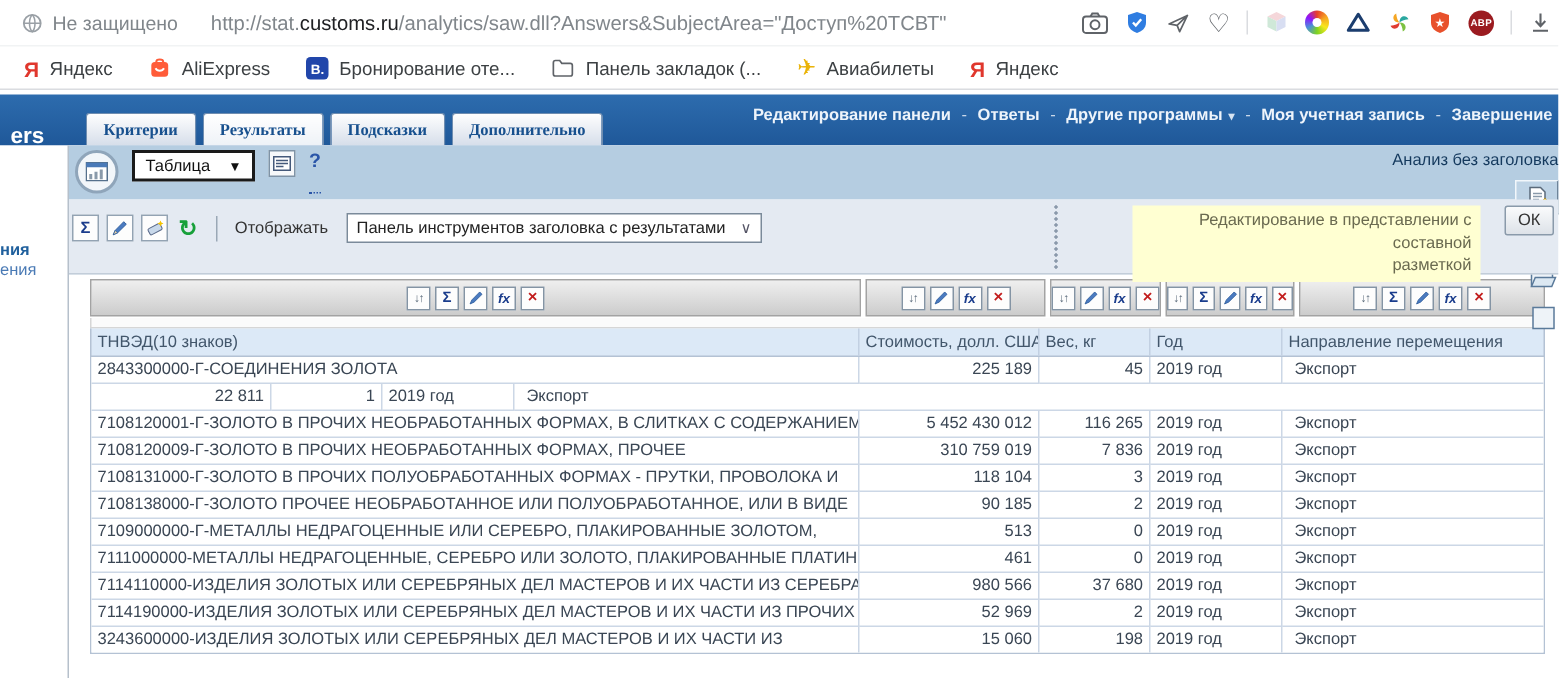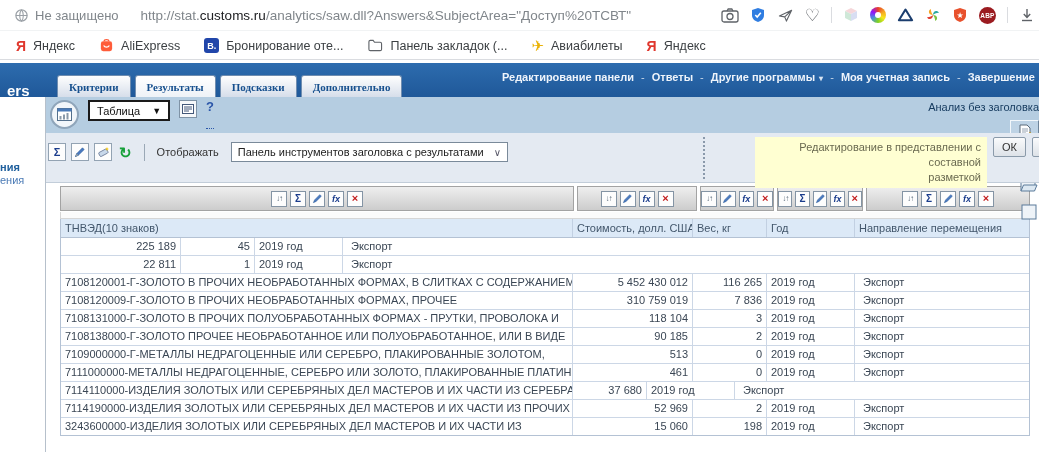--- a/index.html
+++ b/index.html
@@ -78,21 +78,21 @@
   .p2sep { width:1px; height:17px; background:#9aa8b6; margin:0 7px; }
   .disp-label { font-size:11px; color:#333; margin-right:7px; }
   .disp-dd { height:20px; background:#fff; border:1px solid #7a8a9a; display:flex; align-items:center; gap:10px;
     padding:0 6px; font-size:11px; color:#222; cursor:pointer; white-space:nowrap; }
   .disp-dd .arr { color:#556; font-size:10px; }
   .drag-handle { position:absolute; left:656px; top:3px; width:4px; height:44px;
     background-image:radial-gradient(#8a99ab 1px, transparent 1.2px); background-size:4px 4px; cursor:col-resize; }
   .p2-right { position:absolute; left:709px; top:4px; display:flex; align-items:flex-start; gap:6px; }
   .tooltip { width:232px; background:#ffffd2; color:#6a6a50; font-size:11px; line-height:15px; text-align:right; padding:3px 6px; }
   .btn3d { font-size:11px; color:#333; background:linear-gradient(#fafbfc,#dde2e8); border:1px solid #8a9aaa;
-    border-radius:2px; padding:3px 8px; cursor:pointer; white-space:nowrap; }
+    border-radius:2px; padding:3px 8px; cursor:pointer; white-space:nowrap;margin-left:10px; }
 
   
   .otable { margin:3px 0 0 14px; width:970px; font-size:11px; }
   .t-toolbar { display:flex; gap:3px; height:25px; }
   .t-tb-cell { background:linear-gradient(#efefef,#cccccc); border:1px solid #a3a3a3; display:flex; align-items:center; justify-content:center; gap:3px; }
   .w1{width:514px;} .w2{width:120px;} .w3{width:74px;} .w4{width:86px;} .w5{width:164px;}
   .hbtn { width:16px; height:16px; background:#fdfdfd; border:1px solid #8494a4; display:flex; align-items:center; justify-content:center; cursor:pointer; }
   .hbtn .sort { font-size:8px; color:#5a6a7a; letter-spacing:-1px; }
   .hbtn .sum { font-size:10px; font-weight:bold; color:#1a3c8c; }
   .hbtn .fx { font-size:9px; font-style:italic; font-weight:bold; color:#1a3c8c; }
@@ -413,20 +413,21 @@
       <div class="t-head">
         <div class="cell cw1">ТНВЭД(10 знаков)</div>
         <div class="cell cw2">Стоимость, долл. США</div>
         <div class="cell cw3">Вес, кг</div>
         <div class="cell cw4">Год</div>
         <div class="cell cw5">Направление перемещения</div>
       </div>
       <div class="t-body">
 
       <div class="t-row">
+          <div class="cell cw1">2843300000-Г-СОЕДИНЕНИЯ ЗОЛОТА</div>
           <div class="cell cw2 num">225 189</div>
           <div class="cell cw3 num">45</div>
           <div class="cell cw4">2019 год</div>
           <div class="cell cw5 pad8">Экспорт</div>
         </div>
           <div class="t-row">
           <div class="cell cw2 num">22 811</div>
           <div class="cell cw3 num">1</div>
           <div class="cell cw4">2019 год</div>
           <div class="cell cw5 pad8">Экспорт</div>
@@ -468,20 +469,21 @@
         </div>
           <div class="t-row">
           <div class="cell cw1">7111000000-МЕТАЛЛЫ НЕДРАГОЦЕННЫЕ, СЕРЕБРО ИЛИ ЗОЛОТО, ПЛАКИРОВАННЫЕ ПЛАТИНОЙ,</div>
           <div class="cell cw2 num">461</div>
           <div class="cell cw3 num">0</div>
           <div class="cell cw4">2019 год</div>
           <div class="cell cw5 pad8">Экспорт</div>
         </div>
           <div class="t-row">
           <div class="cell cw1">7114110000-ИЗДЕЛИЯ ЗОЛОТЫХ ИЛИ СЕРЕБРЯНЫХ ДЕЛ МАСТЕРОВ И ИХ ЧАСТИ ИЗ СЕРЕБРА,</div>
+          <div class="cell cw2 num">980 566</div>
           <div class="cell cw3 num">37 680</div>
           <div class="cell cw4">2019 год</div>
           <div class="cell cw5 pad8">Экспорт</div>
         </div>
           <div class="t-row">
           <div class="cell cw1">7114190000-ИЗДЕЛИЯ ЗОЛОТЫХ ИЛИ СЕРЕБРЯНЫХ ДЕЛ МАСТЕРОВ И ИХ ЧАСТИ ИЗ ПРОЧИХ</div>
           <div class="cell cw2 num">52 969</div>
           <div class="cell cw3 num">2</div>
           <div class="cell cw4">2019 год</div>
           <div class="cell cw5 pad8">Экспорт</div>

